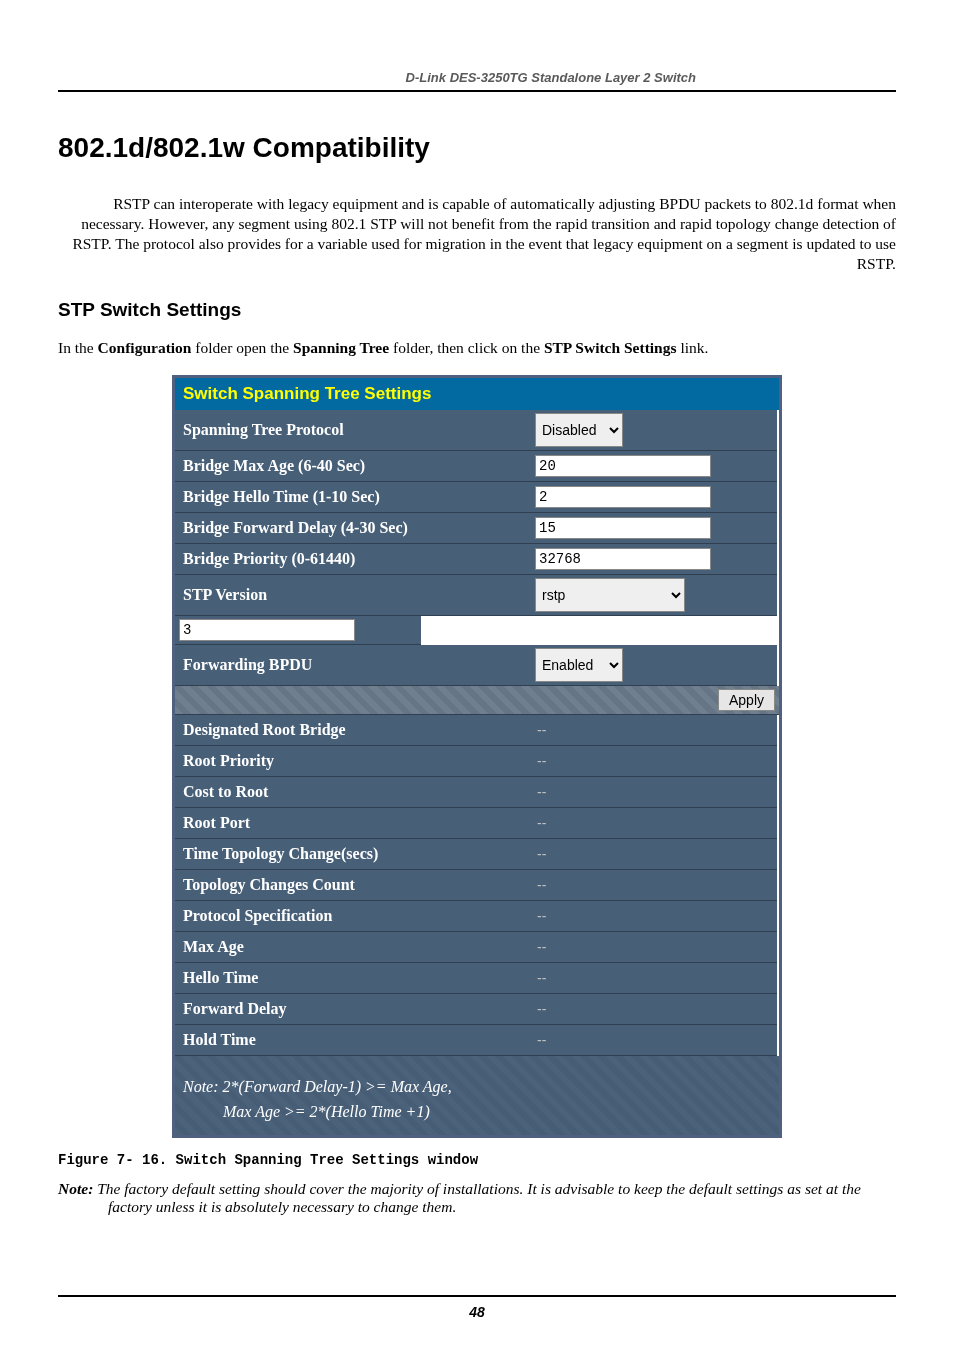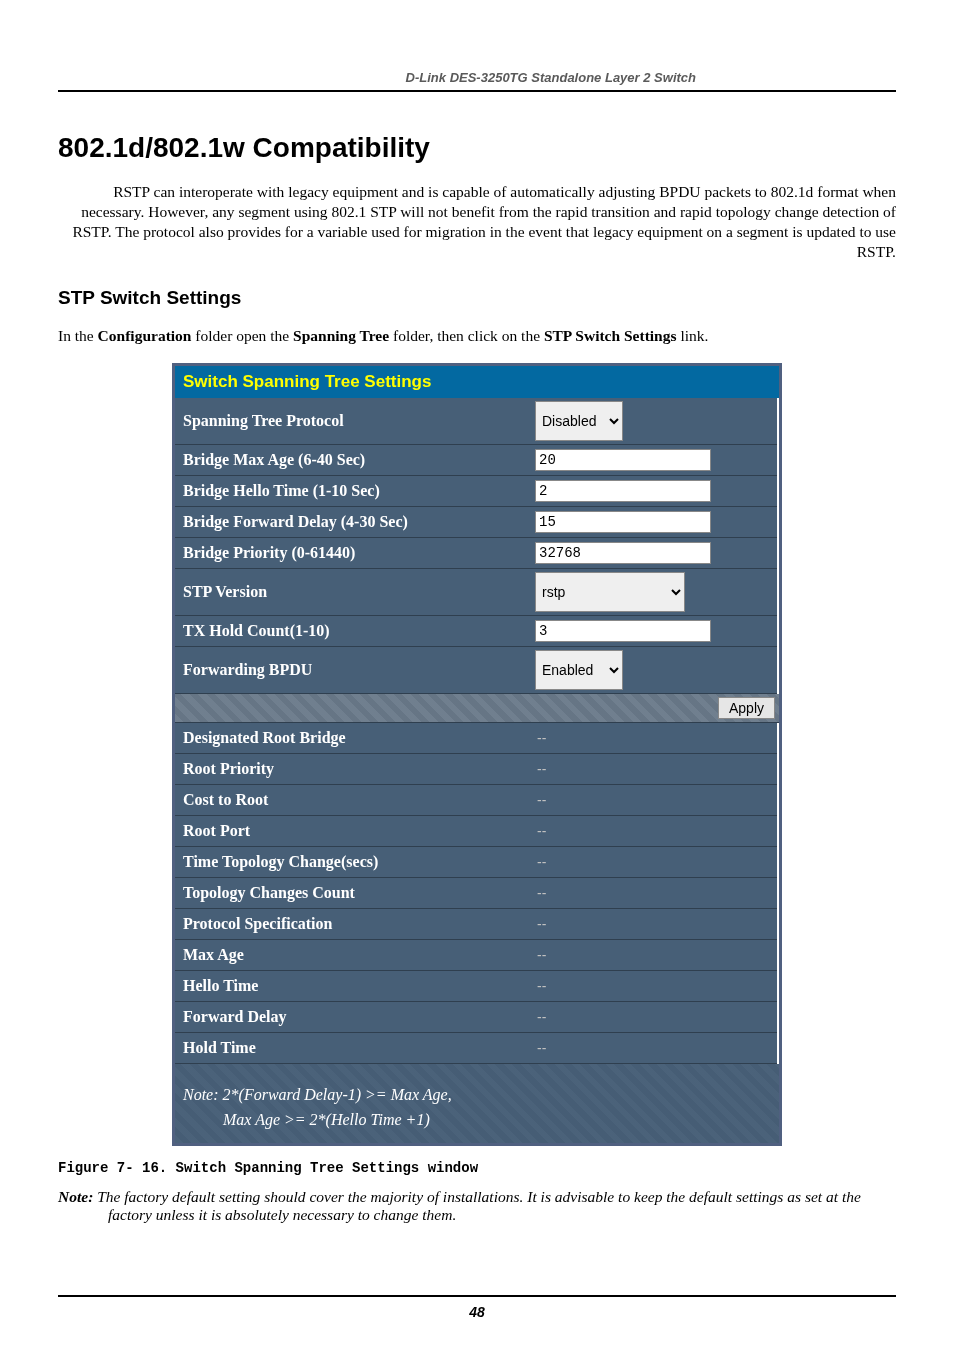--- a/index.html
+++ b/index.html
@@ -28,21 +28,21 @@
       font-weight: bold;
       font-style: italic;
       font-size: 13px;
       color: #5a5a5a;
       padding-right: 200px;
     }
     h1.section-heading {
       font-family: Arial, Helvetica, sans-serif;
       font-size: 28px;
       font-weight: bold;
-      margin-bottom: 18px;
+      margin-bottom: 30px;
     }
     p.body-text {
       font-size: 15.5px;
       line-height: 1.3;
       margin-bottom: 24px;
       text-align: right;
     }
     h2.sub-heading {
       font-family: Arial, Helvetica, sans-serif;
       font-size: 19px;
@@ -117,21 +117,21 @@
     .text-input {
       width: 176px;
       height: 22px;
       font-family: Liberation Mono, monospace;
       font-size: 14px;
       border: 1px solid #888;
       padding: 1px 3px;
       background: #fff;
     }
     .select-box {
-      height: 40px;
+      height: 34px;
       font-family: Arial, Helvetica, sans-serif;
       font-size: 14px;
       border: 1px solid #888;
       padding: 0 2px;
       background: #efefef;
     }
     .select-sm { width: 88px; }
     .select-md { width: 150px; }
     .apply-row {
       background: #6a7a8a;
@@ -236,21 +236,20 @@
           <input type="text" class="text-input" value="32768" style="">
         </div>
       </div>
       <div class="row">
         <div class="cell-label">STP Version</div>
         <div class="cell-field">
           <select class="select-box select-md"><option>rstp</option></select>
         </div>
       </div>
       <div class="row">
-        <div class="cell-label">TX Hold Count(1-10)</div>
         <div class="cell-field">
           <input type="text" class="text-input" value="3" style="">
         </div>
       </div>
       <div class="row">
         <div class="cell-label">Forwarding BPDU</div>
         <div class="cell-field">
           <select class="select-box select-sm"><option>Enabled</option></select>
         </div>
       </div>

